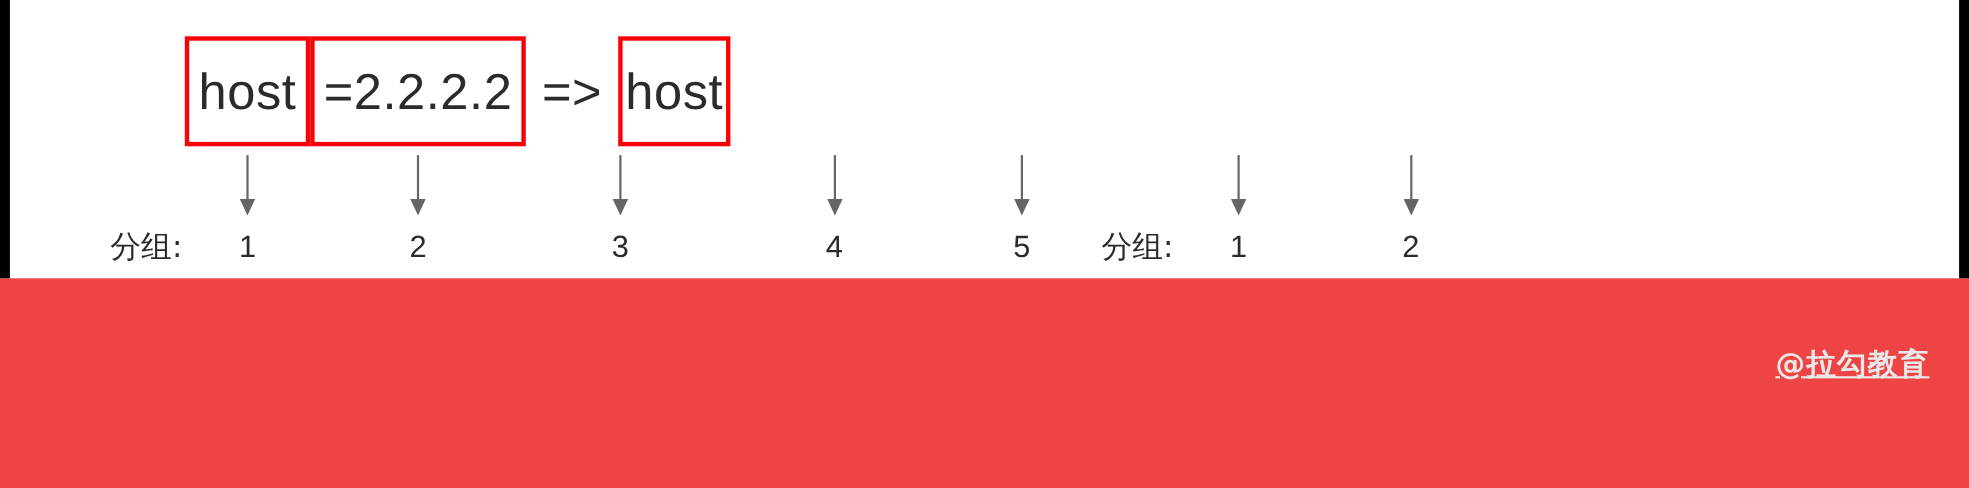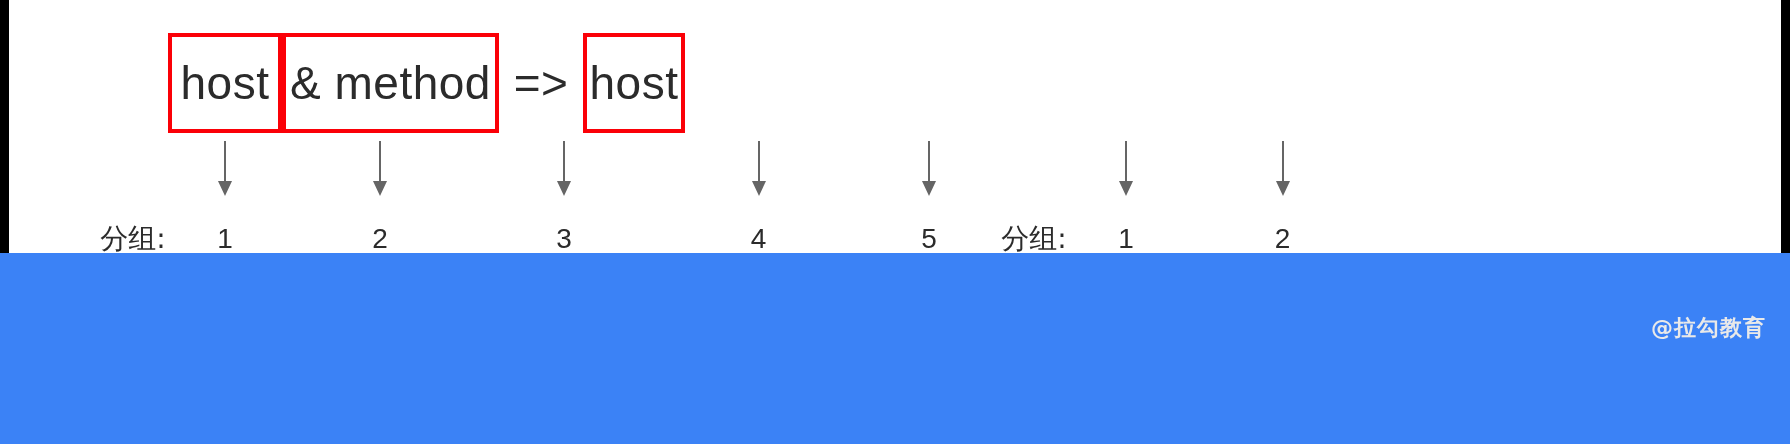--- a/index.html
+++ b/index.html
@@ -1,19 +1,19 @@
 <!DOCTYPE html>
 <html><head>
 <meta charset="utf-8">
 <style>
   html,body{margin:0;padding:0;background:#000;}
   body{width:1790px;height:444px;position:relative;overflow:hidden;
        font-family:"Liberation Sans","DejaVu Sans",sans-serif;}
 
-  #slide{position:absolute;left:0;top:0;width:1790px;height:444px;background:#3b82f6;}
+  #slide{position:absolute;left:0;top:0;width:1790px;height:444px;background:#ef4444;}
 
   
   #panel{position:absolute;left:0;top:0;width:1790px;height:253px;background:#fff;}
   
   #bar-left{position:absolute;left:0;top:0;width:9px;height:253px;background:#000;}
   #bar-right{position:absolute;right:0;top:0;width:9px;height:253px;background:#000;}
 
   
   #expr{position:absolute;left:168px;top:33px;height:100px;
         display:flex;align-items:stretch;}
@@ -25,41 +25,41 @@
   .tok.plain{border:4px solid transparent;box-sizing:border-box;padding:0 10px;}
 
   
   .arrow{position:absolute;top:141px;width:16px;height:56px;}
   .arrow .shaft{position:absolute;left:7px;top:0;width:2px;height:44px;background:#656565;}
   .arrow .head{position:absolute;left:1px;top:40px;width:0;height:0;
                border-left:7px solid transparent;border-right:7px solid transparent;
                border-top:15px solid #656565;}
 
   
-  .lbl{position:absolute;top:220px;font-size:28px;color:#2b2b2b;
+  .lbl{position:absolute;top:206px;font-size:28px;color:#2b2b2b;
        line-height:38px;white-space:pre;text-align:center;}
   .lbl.cn{font-family:"DejaVu Sans","Liberation Sans",sans-serif;}
 
   
-  #wm{position:absolute;right:24px;top:313px;font-size:22px;font-weight:bold;
+  #wm{position:absolute;right:36px;top:313px;font-size:27px;font-weight:bold;
       color:#e9e9e9;letter-spacing:1px;white-space:pre;
-      font-family:"DejaVu Sans","Liberation Sans",sans-serif;}
+      font-family:"DejaVu Sans","Liberation Sans",sans-serif;text-decoration:underline;}
 </style>
 </head>
 <body>
 
 <div id="slide">
 
   <div id="panel"></div>
   <div id="bar-left"></div>
   <div id="bar-right"></div>
 
   <div id="expr">
       <div class="tok boxed" style="width: 114px;">host</div>
-      <div class="tok boxed" style="width: 217px;">&amp; method</div>
+      <div class="tok boxed" style="width: 196px;">=2.2.2.2</div>
       <div class="tok plain" style="width: 84px;">=&gt;</div>
       <div class="tok boxed" style="width: 102px;">host</div>
     </div>
 
   <div id="arrows">
       <div class="arrow" style="left: 217px;">
         <div class="shaft"></div>
         <div class="head"></div>
       </div>
       <div class="arrow" style="left: 372px;">

